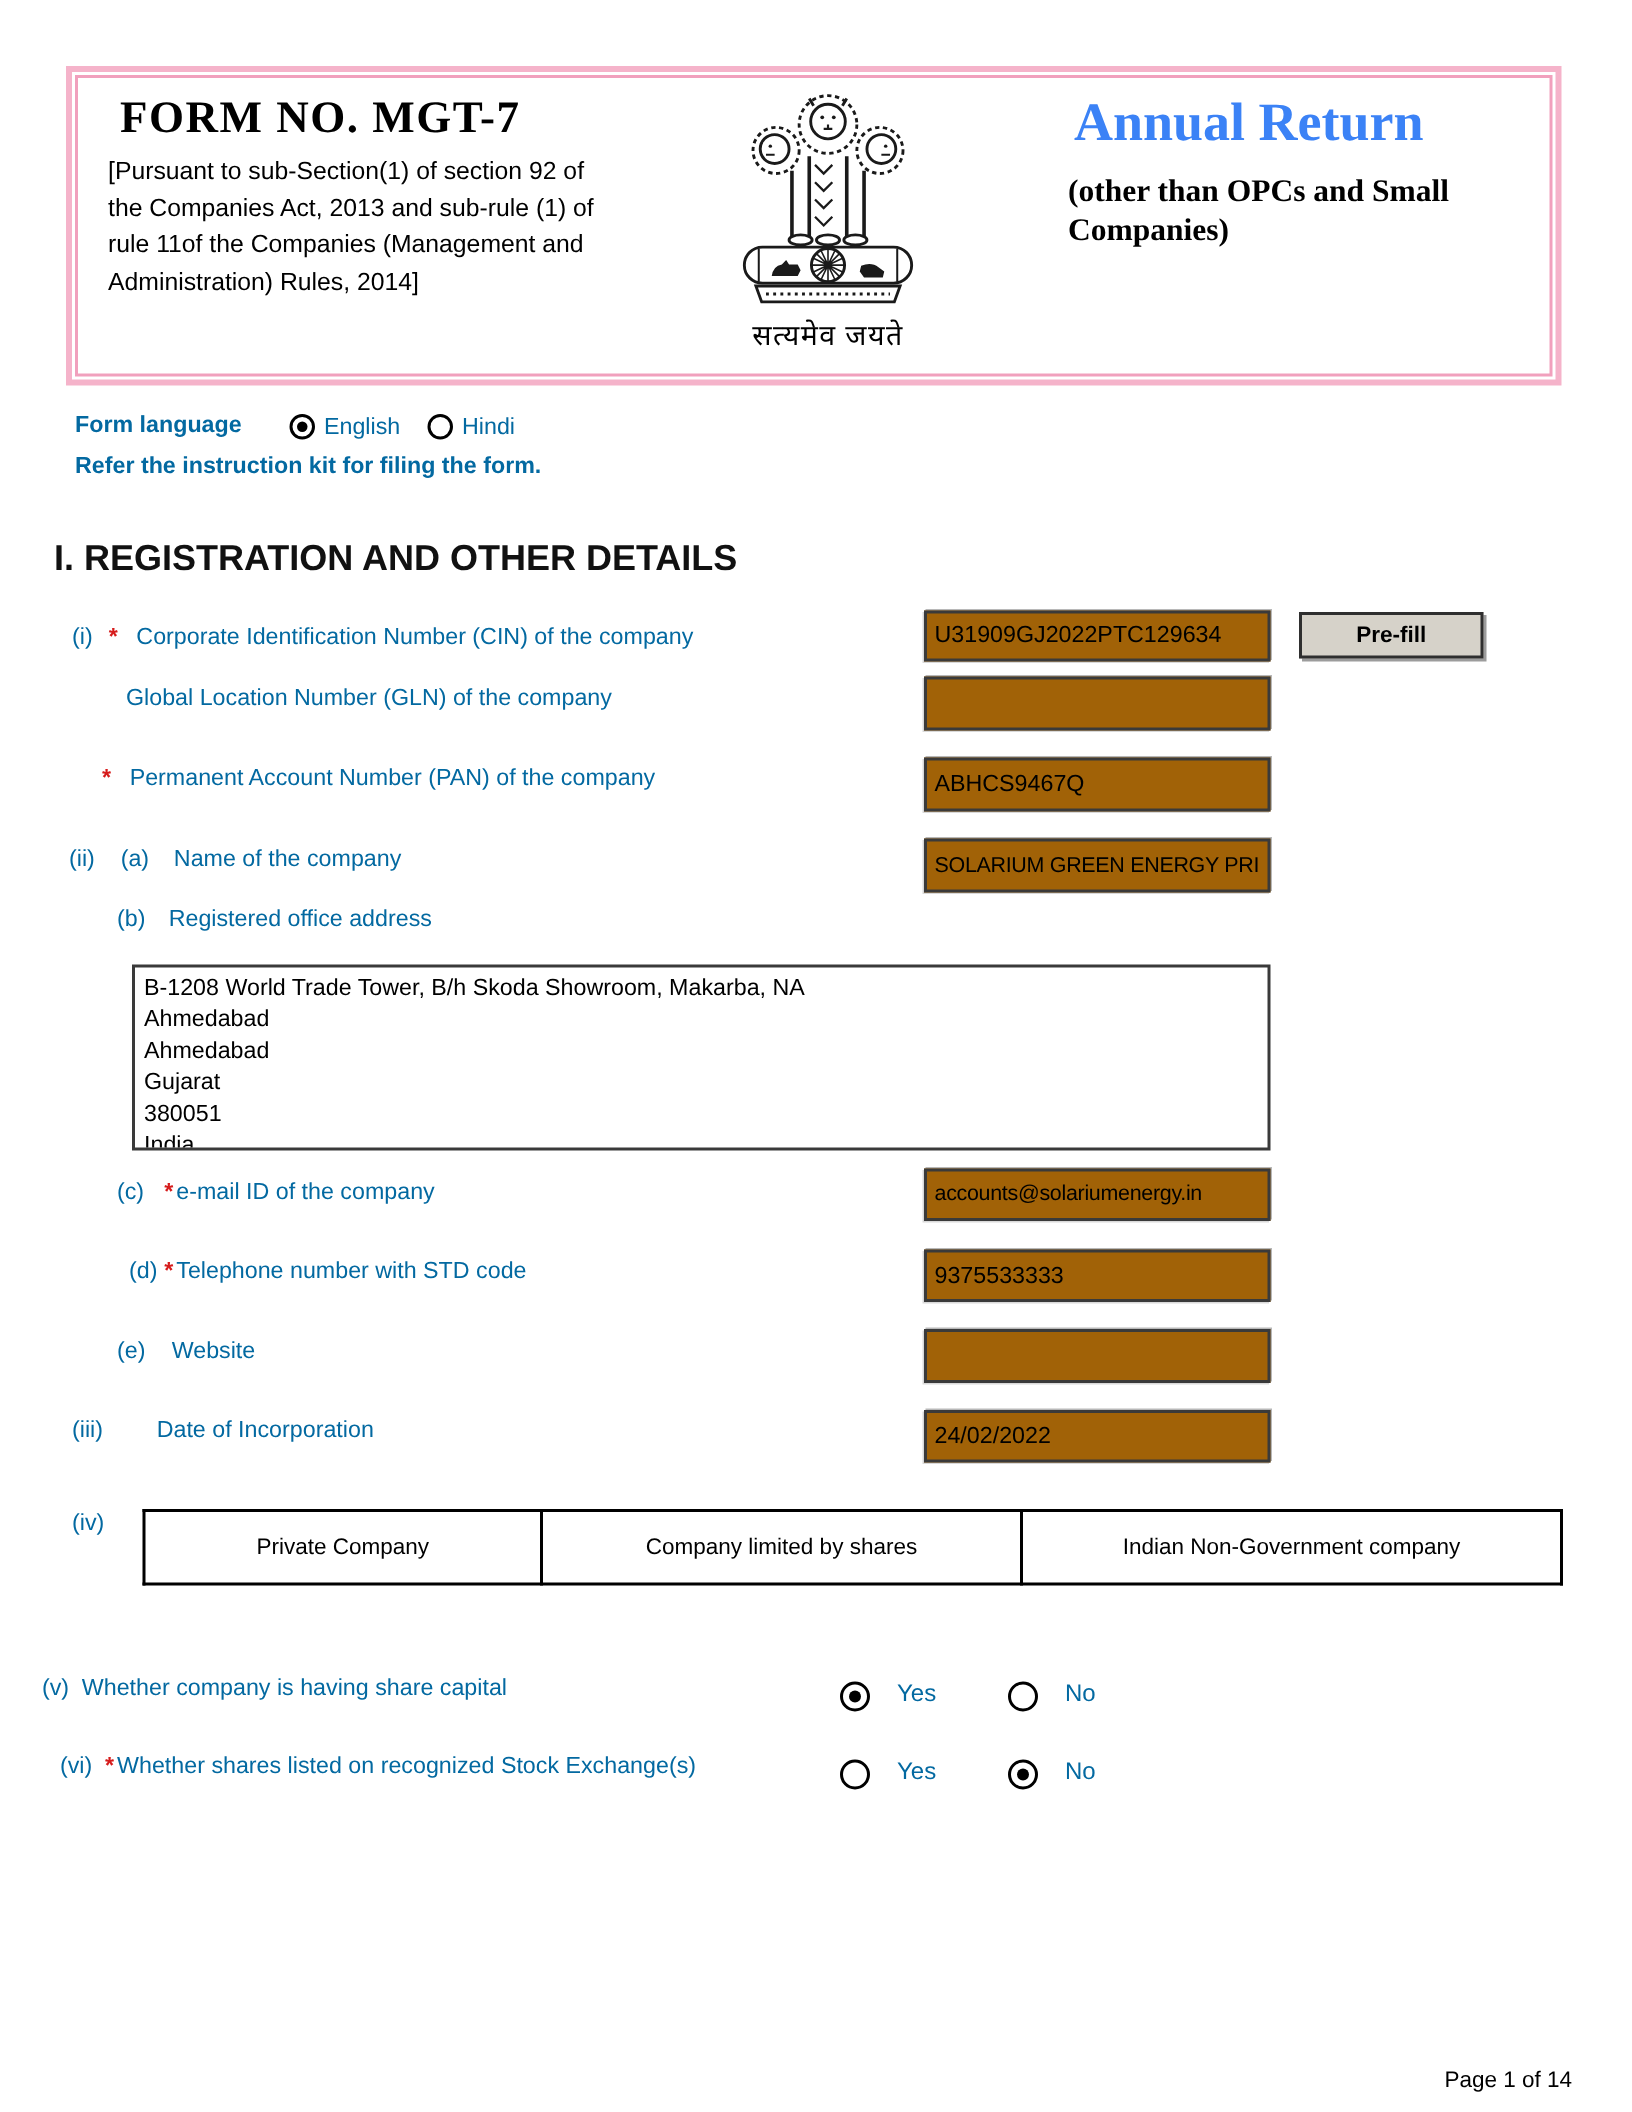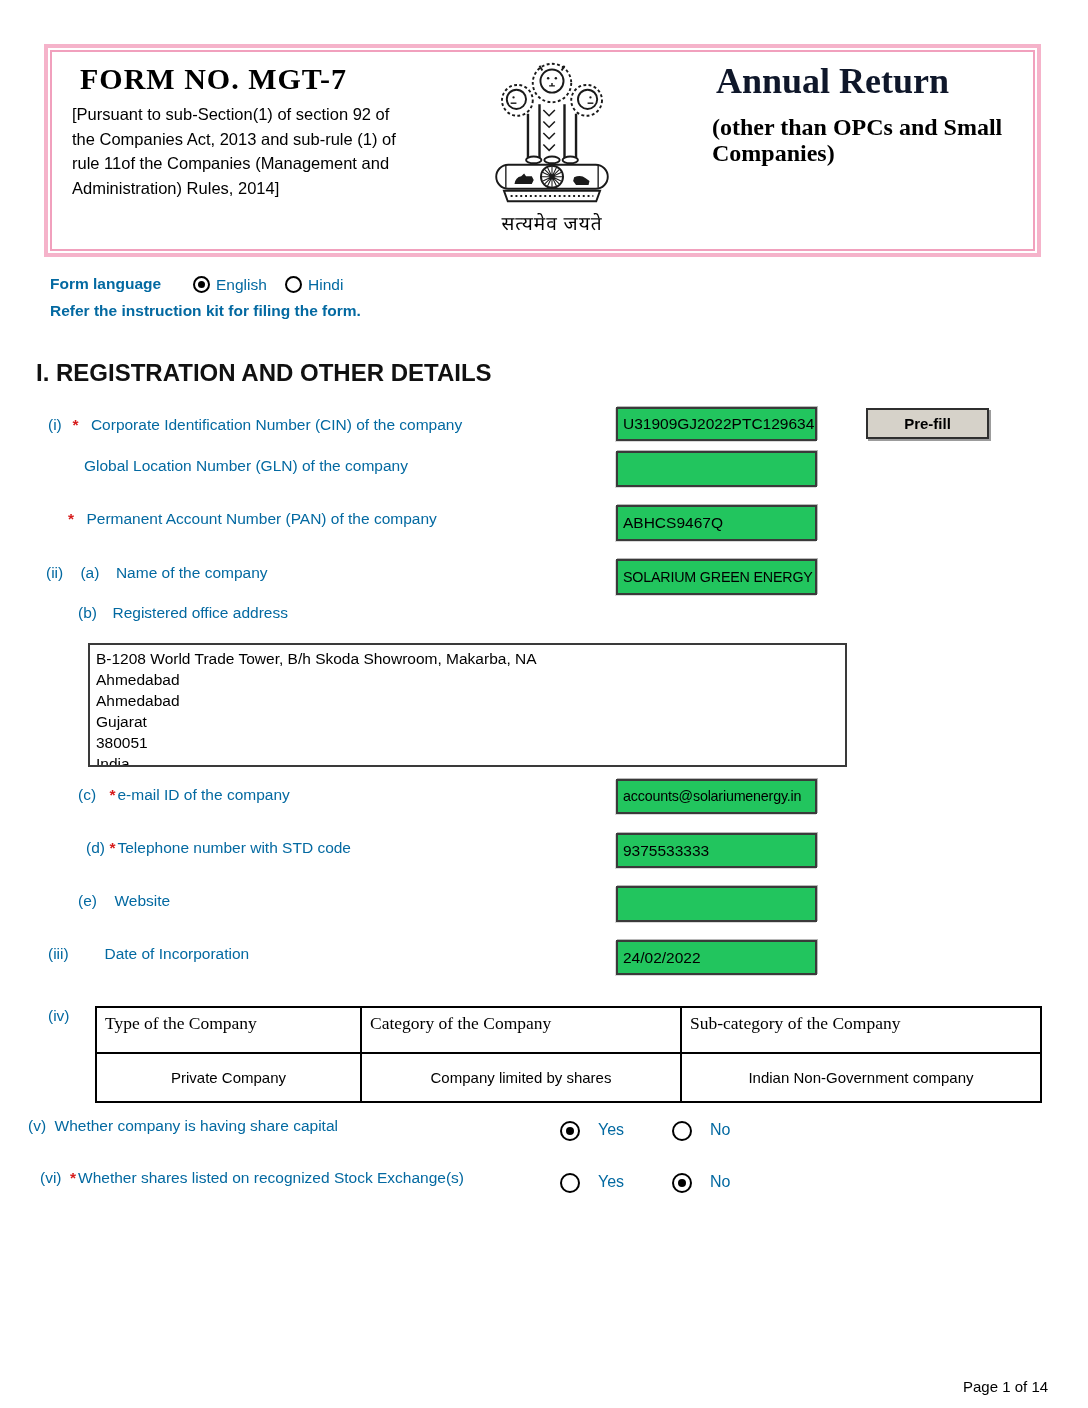--- a/index.html
+++ b/index.html
@@ -26,45 +26,45 @@
     font-size:16.5px; line-height:24.5px; white-space:pre-line; color:#000;
   }
   .emblem-wrap { position:absolute; left:434px; top:6px; width:132px; text-align:center; }
   .emblem-wrap svg { display:block; margin:0 auto; }
   .motto {
     margin-top:2px; font-family:"Liberation Serif", serif; font-weight:normal;
     font-size:19px; color:#000; letter-spacing:1px; white-space:nowrap;
   }
   .annual-title {
     position:absolute; left:664px; top:8px;
-    font-family:"Liberation Serif", serif; font-weight:bold; font-size:36px; color:#0f172a;
+    font-family:"Liberation Serif", serif; font-weight:bold; font-size:36px; color:#3b82f6;
   }
   .annual-sub {
     position:absolute; left:660px; top:62px; width:310px;
-    font-family:"Liberation Serif", serif; font-weight:bold; font-size:24px; line-height:26px;
+    font-family:"Liberation Serif", serif; font-weight:bold; font-size:21px; line-height:26px;
     white-space:pre-line; color:#000;
   }
   
   .abs { position:absolute; white-space:nowrap; }
   .lbl { font-size:15.5px; color:#0369a1; }
   .b { font-weight:bold; }
   .ast { color:#d61c1c; font-size:15.5px; font-weight:bold; padding-right:2px; }
   .idx { display:inline-block; }
   .radio {
     display:inline-block; width:17px; height:17px; border:2px solid #000; border-radius:50%;
     background:#fff; vertical-align:middle; cursor:pointer;
   }
   .radio.lg { width:20px; height:20px; }
   .radio.checked::after {
     content:""; display:block; border-radius:50%; background:#000;
     width:7px; height:7px; margin:3px auto 0 auto;
   }
   .radio.lg.checked::after { width:8px; height:8px; margin-top:4px; }
   .field {
-    position:absolute; left:616px; width:201px; border:2px solid #3a3a3a; background:#22c55e;
+    position:absolute; left:616px; width:231px; border:2px solid #3a3a3a; background:#a16207;
     font-size:15.5px; color:#000; padding-left:5px; overflow:hidden; white-space:nowrap;
     box-shadow:1px -1px 0 #b8b8b8, -1px 1px 0 #d9d9d9;
   }
   .field.fit { font-size:14.3px; letter-spacing:-0.2px; }
   .prefill-btn {
     position:absolute; left:866px; top:408px; width:123px; height:31px;
     background:#d6d2c9; border:2px solid #2f2f2f; box-shadow:2px 2px 0 #9c9c9c;
     font-weight:bold; font-size:15px; color:#000; text-align:center; line-height:27px; cursor:pointer;
   }
   .addr-box {
@@ -218,25 +218,20 @@
   <div class="field" style="top:940px; height:35px; line-height:31px;">24/02/2022</div>
 
   <div class="abs lbl" style="left:48px; top:1007px;">(iv)</div>
   <table class="cotable">
     <colgroup>
         <col style="width:265px">
         <col style="width:320px">
         <col style="width:360px">
       </colgroup>
     <tbody>
-        <tr>
-      <th>Type of the Company</th>
-      <th>Category of the Company</th>
-      <th>Sub-category of the Company</th>
-    </tr>
     <tr>
       <td>Private Company</td>
       <td>Company limited by shares</td>
       <td>Indian Non-Government company</td>
     </tr>
   </tbody>
     </table>
 
   <div class="abs" style="left:28px; top:1117px;">
     <span class="lbl idx">(v)</span>

